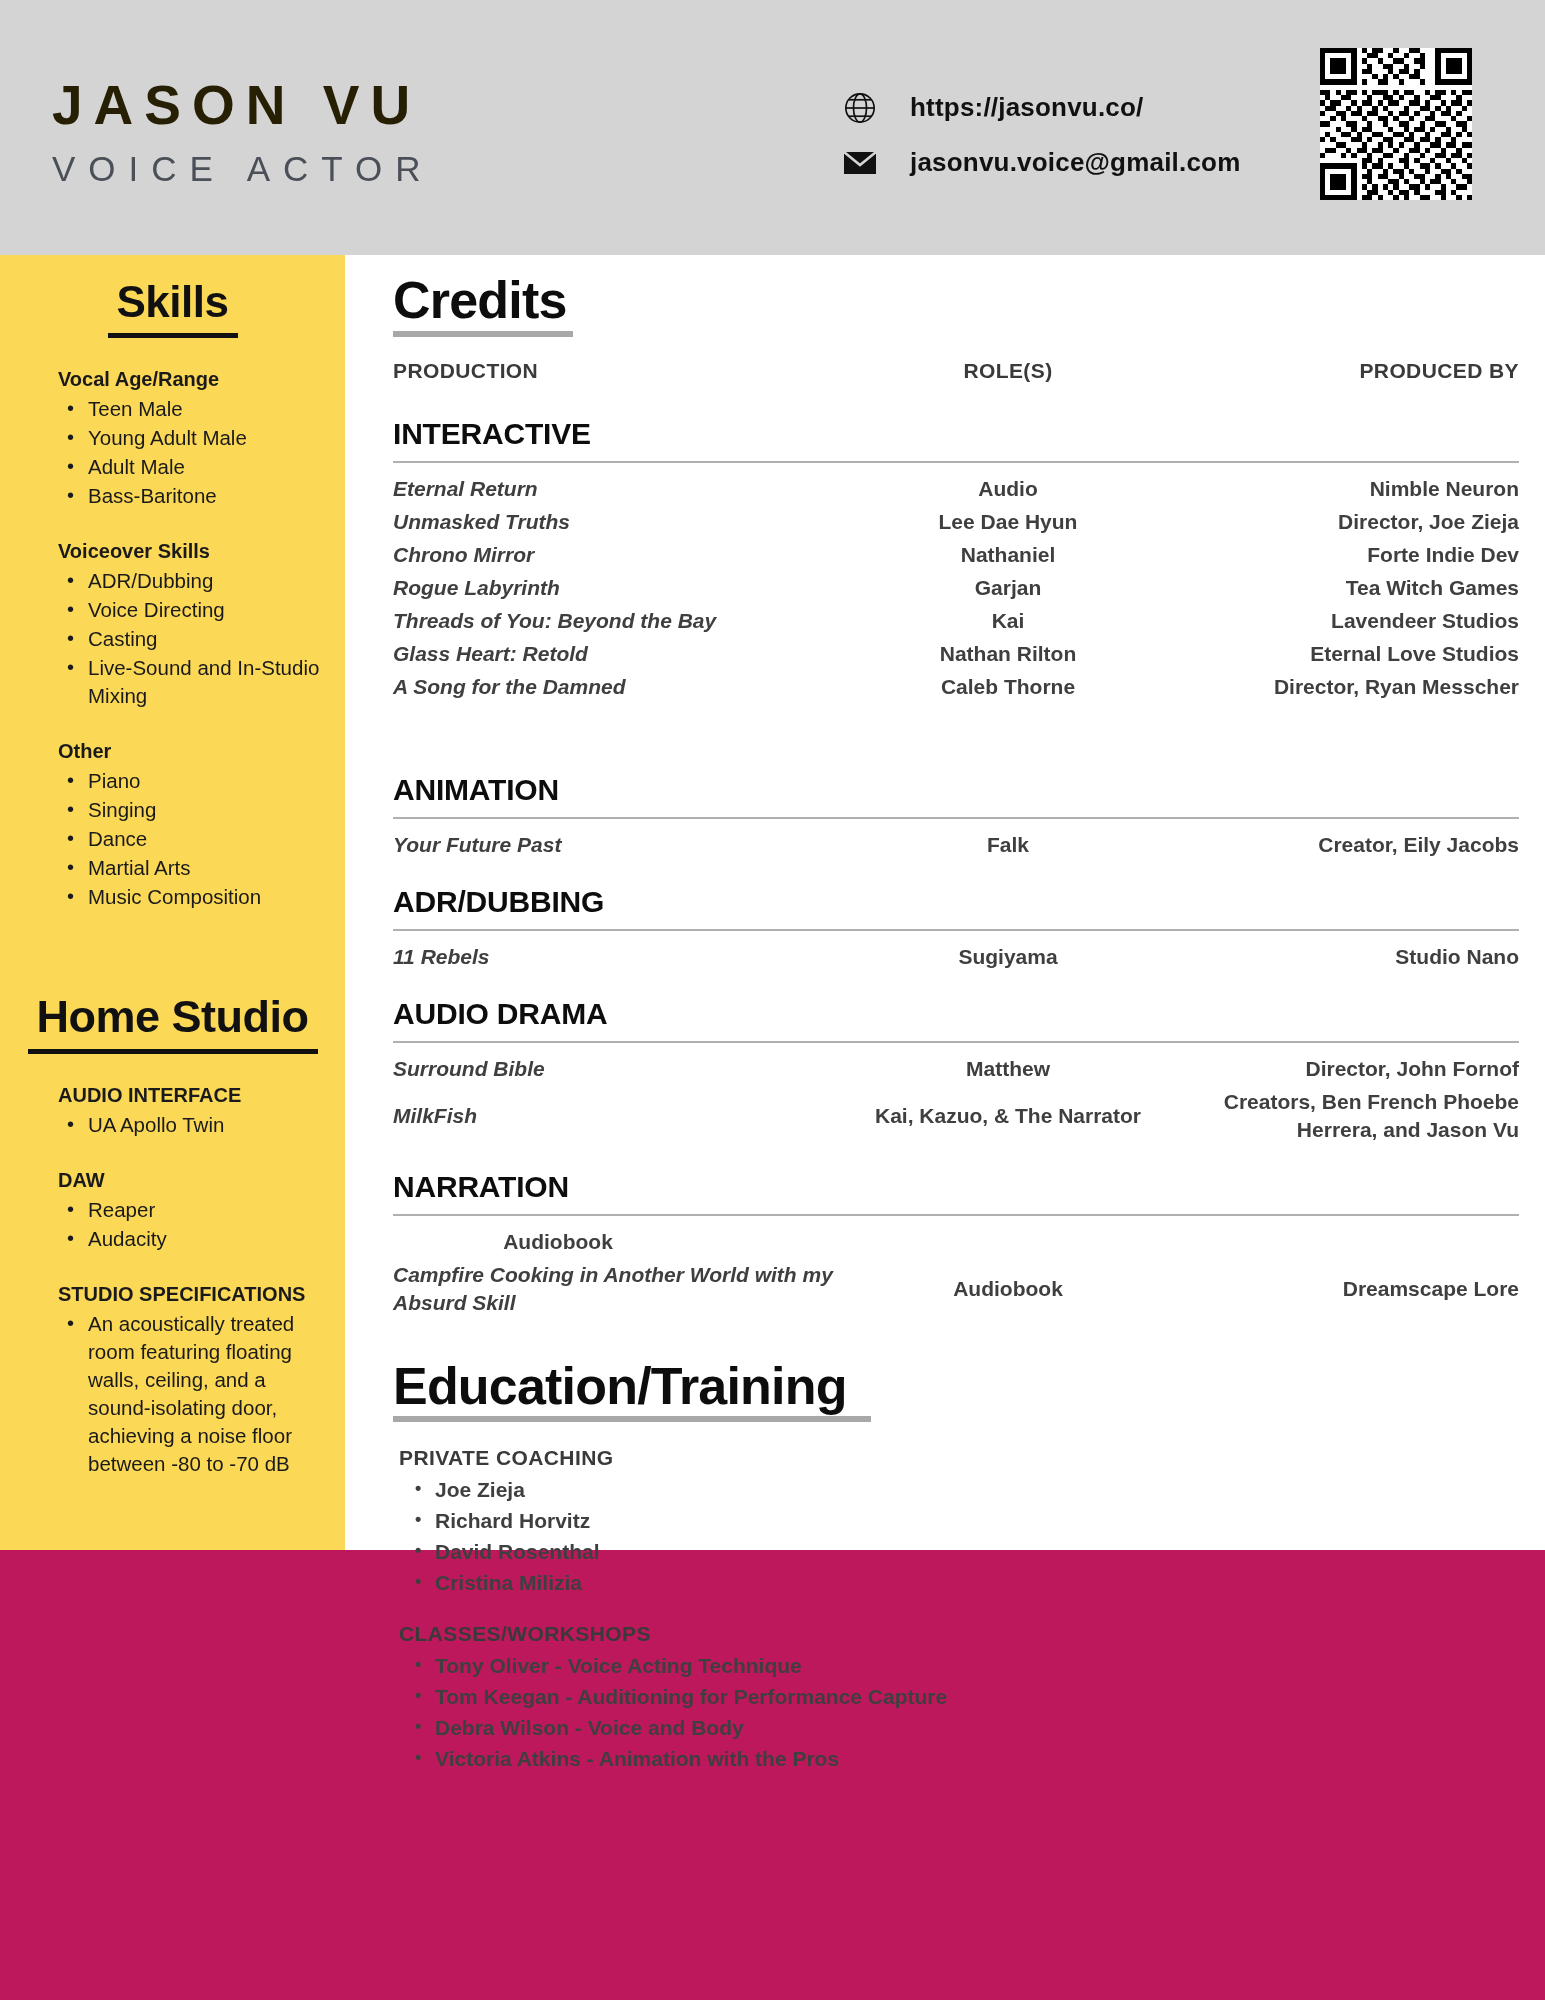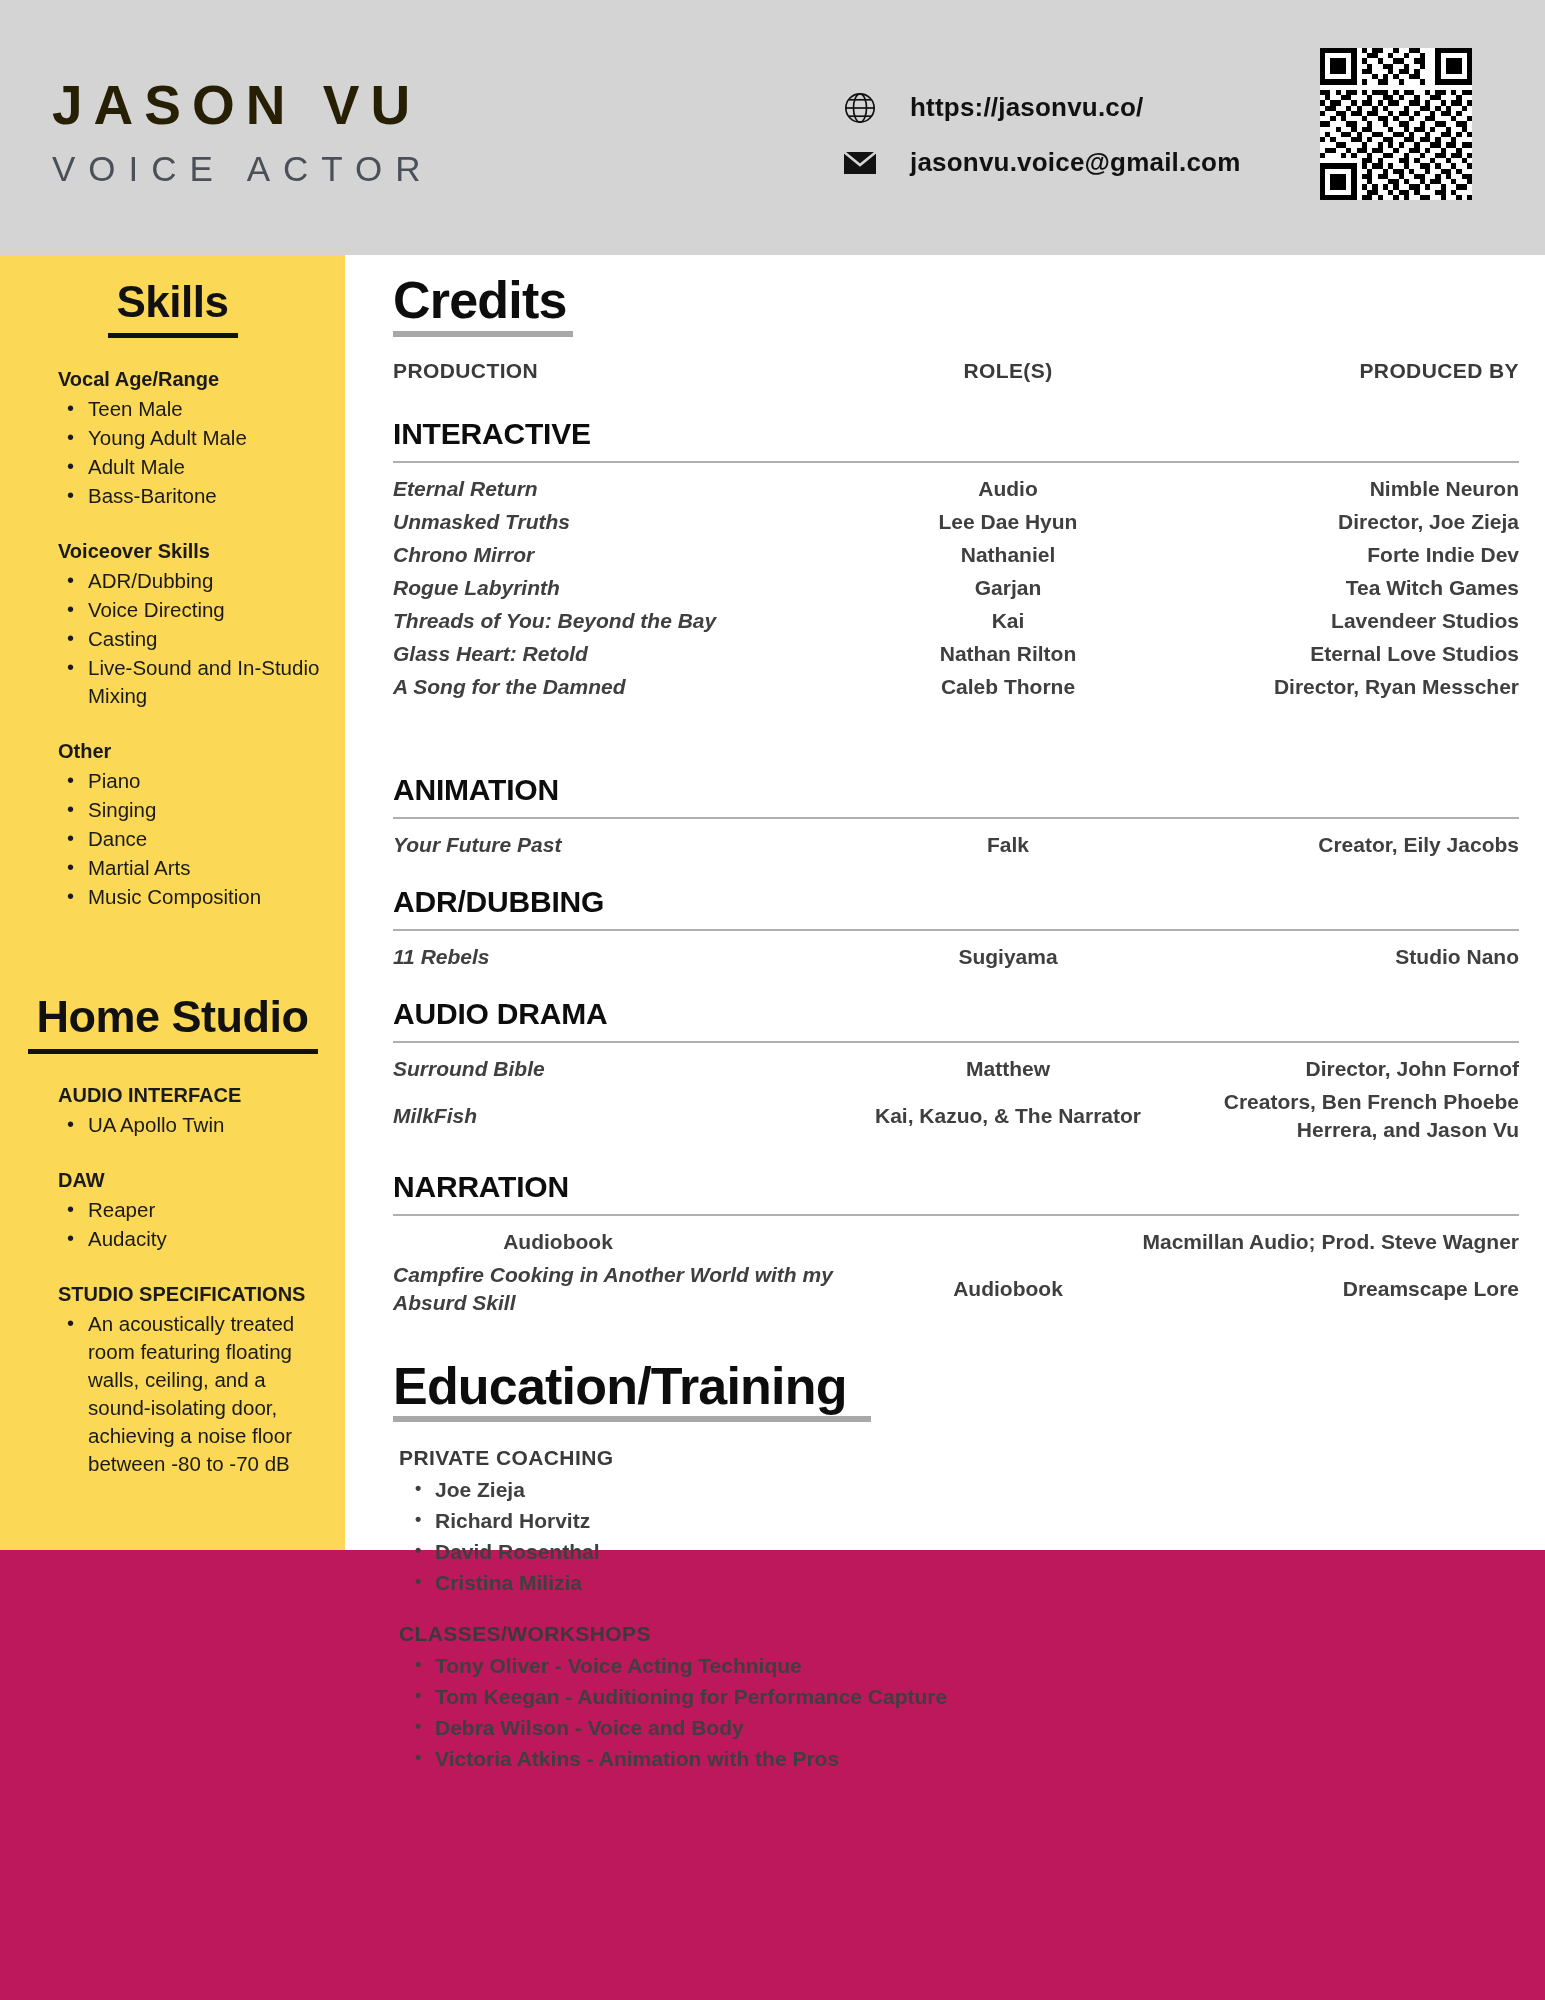--- a/index.html
+++ b/index.html
@@ -730,21 +730,20 @@
             <div class="cell-role">Kai, Kazuo, &amp; The Narrator</div>
             <div class="cell-produced">Creators, Ben French Phoebe Herrera, and Jason Vu</div>
           </div>
         </div>
 
         <div class="cat-block">
           <div class="cat-heading">NARRATION</div>
           <div class="cat-rule"></div>
           <div class="credit-row">
             <div class="cell-role">Audiobook</div>
-            <div class="cell-produced">Macmillan Audio; Prod. Steve Wagner</div>
           </div>
           <div class="credit-row">
             <div class="cell-production">Campfire Cooking in Another World with my Absurd Skill</div>
             <div class="cell-role">Audiobook</div>
             <div class="cell-produced">Dreamscape Lore</div>
           </div>
         </div>
 
         <div class="edu-wrap">
           <div>

